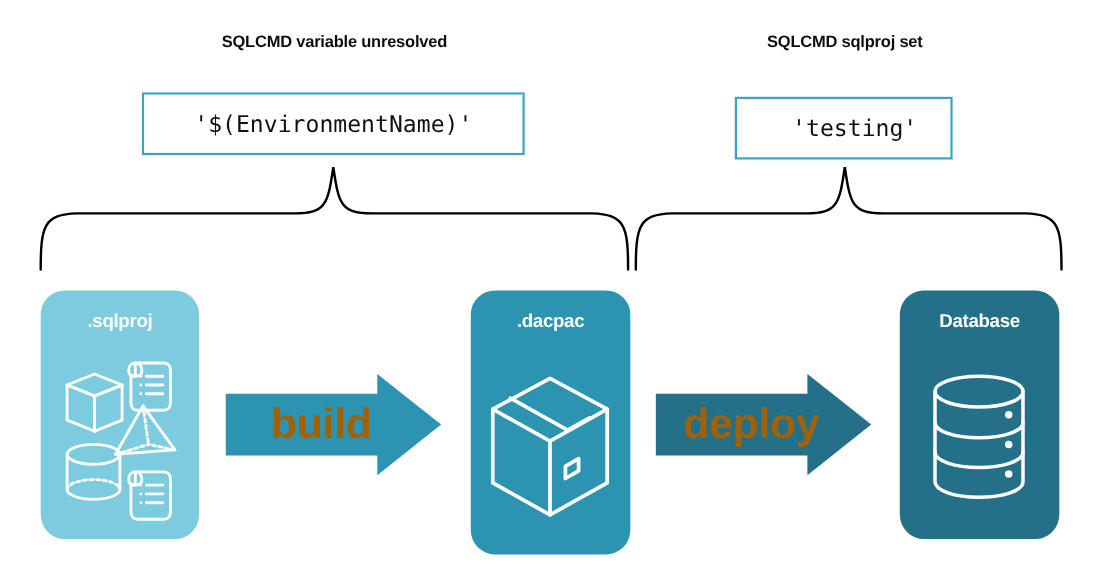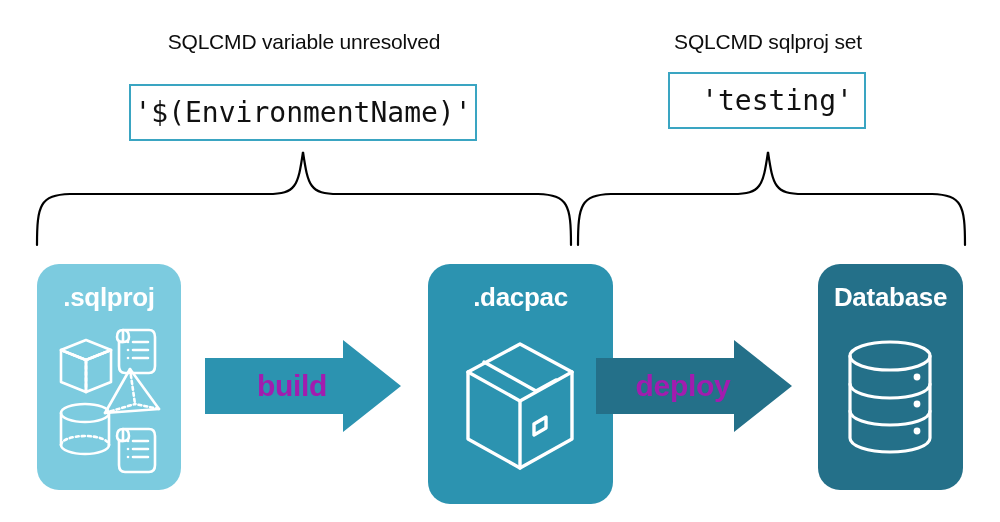--- a/index.html
+++ b/index.html
@@ -15,46 +15,46 @@
     width: 1000px;
     height: 522px;
     background: #ffffff;
     overflow: hidden;
   }
 
   
   .heading {
     position: absolute;
     font-family: "Liberation Sans", sans-serif;
-    font-weight: normal;
-    font-size: 21px;
+    font-weight: bold;
+    font-size: 15px;
     color: #0d0d0d;
     letter-spacing: -0.2px;
     text-align: center;
     white-space: nowrap;
   }
   #heading-left  { left: 119px; top: 30px; width: 370px; }
   #heading-right { left: 583px; top: 30px; width: 370px; }
 
   
   .code-box {
     position: absolute;
     box-sizing: border-box;
     border: 2px solid #3aa5c2;
     background: #ffffff;
     display: flex;
     align-items: center;
     justify-content: center;
     font-family: "DejaVu Sans Mono", "Liberation Mono", monospace;
-    font-size: 28px;
+    font-size: 21px;
     color: #111111;
     letter-spacing: 0px;
   }
   #code-box-left  { left: 129px; top: 84px; width: 348px; height: 57px; }
-  #code-box-right { left: 668px; top: 72px; width: 198px; height: 57px; padding-left: 20px; }
+  #code-box-right { left: 668px; top: 88px; width: 198px; height: 57px; padding-left: 20px; }
 
   
   #braces {
     position: absolute;
     left: 0;
     top: 0;
     width: 1000px;
     height: 522px;
     pointer-events: none;
   }
@@ -66,26 +66,26 @@
     color: #ffffff;
   }
   .stage-label {
     position: absolute;
     top: 18px;
     left: 0;
     width: 100%;
     text-align: center;
     font-family: "Liberation Sans", sans-serif;
     font-weight: bold;
-    font-size: 26px;
+    font-size: 17px;
     color: #ffffff;
     letter-spacing: -0.3px;
   }
   #box-sqlproj  { left: 37px;  top: 264px; width: 144px; height: 226px; background: #7ccbdf; }
-  #box-dacpac   { left: 428px; top: 264px; width: 145px; height: 240px; background: #2c93b0; padding-left: 40px; }
+  #box-dacpac   { left: 428px; top: 264px; width: 145px; height: 240px; background: #2c93b0; }
   #box-database { left: 818px; top: 264px; width: 145px; height: 226px; background: #247089; text-decoration: underline; }
 
   .box-art {
     position: absolute;
     left: 0;
     top: 52px;
     width: 100%;
     height: 170px;
   }
 
@@ -99,22 +99,22 @@
     position: absolute;
     left: 0;
     top: 0;
     width: 152px;
     height: 92px;
     display: flex;
     align-items: center;
     justify-content: center;
     font-family: "Liberation Sans", sans-serif;
     font-weight: bold;
-    font-size: 30px;
-    color: #a21caf;
+    font-size: 39px;
+    color: #a16207;
     letter-spacing: -0.3px;
     padding-left: 22px;
     box-sizing: border-box;
   }
 </style>
 </head>
 <body>
 
 <div id="stage">
 

